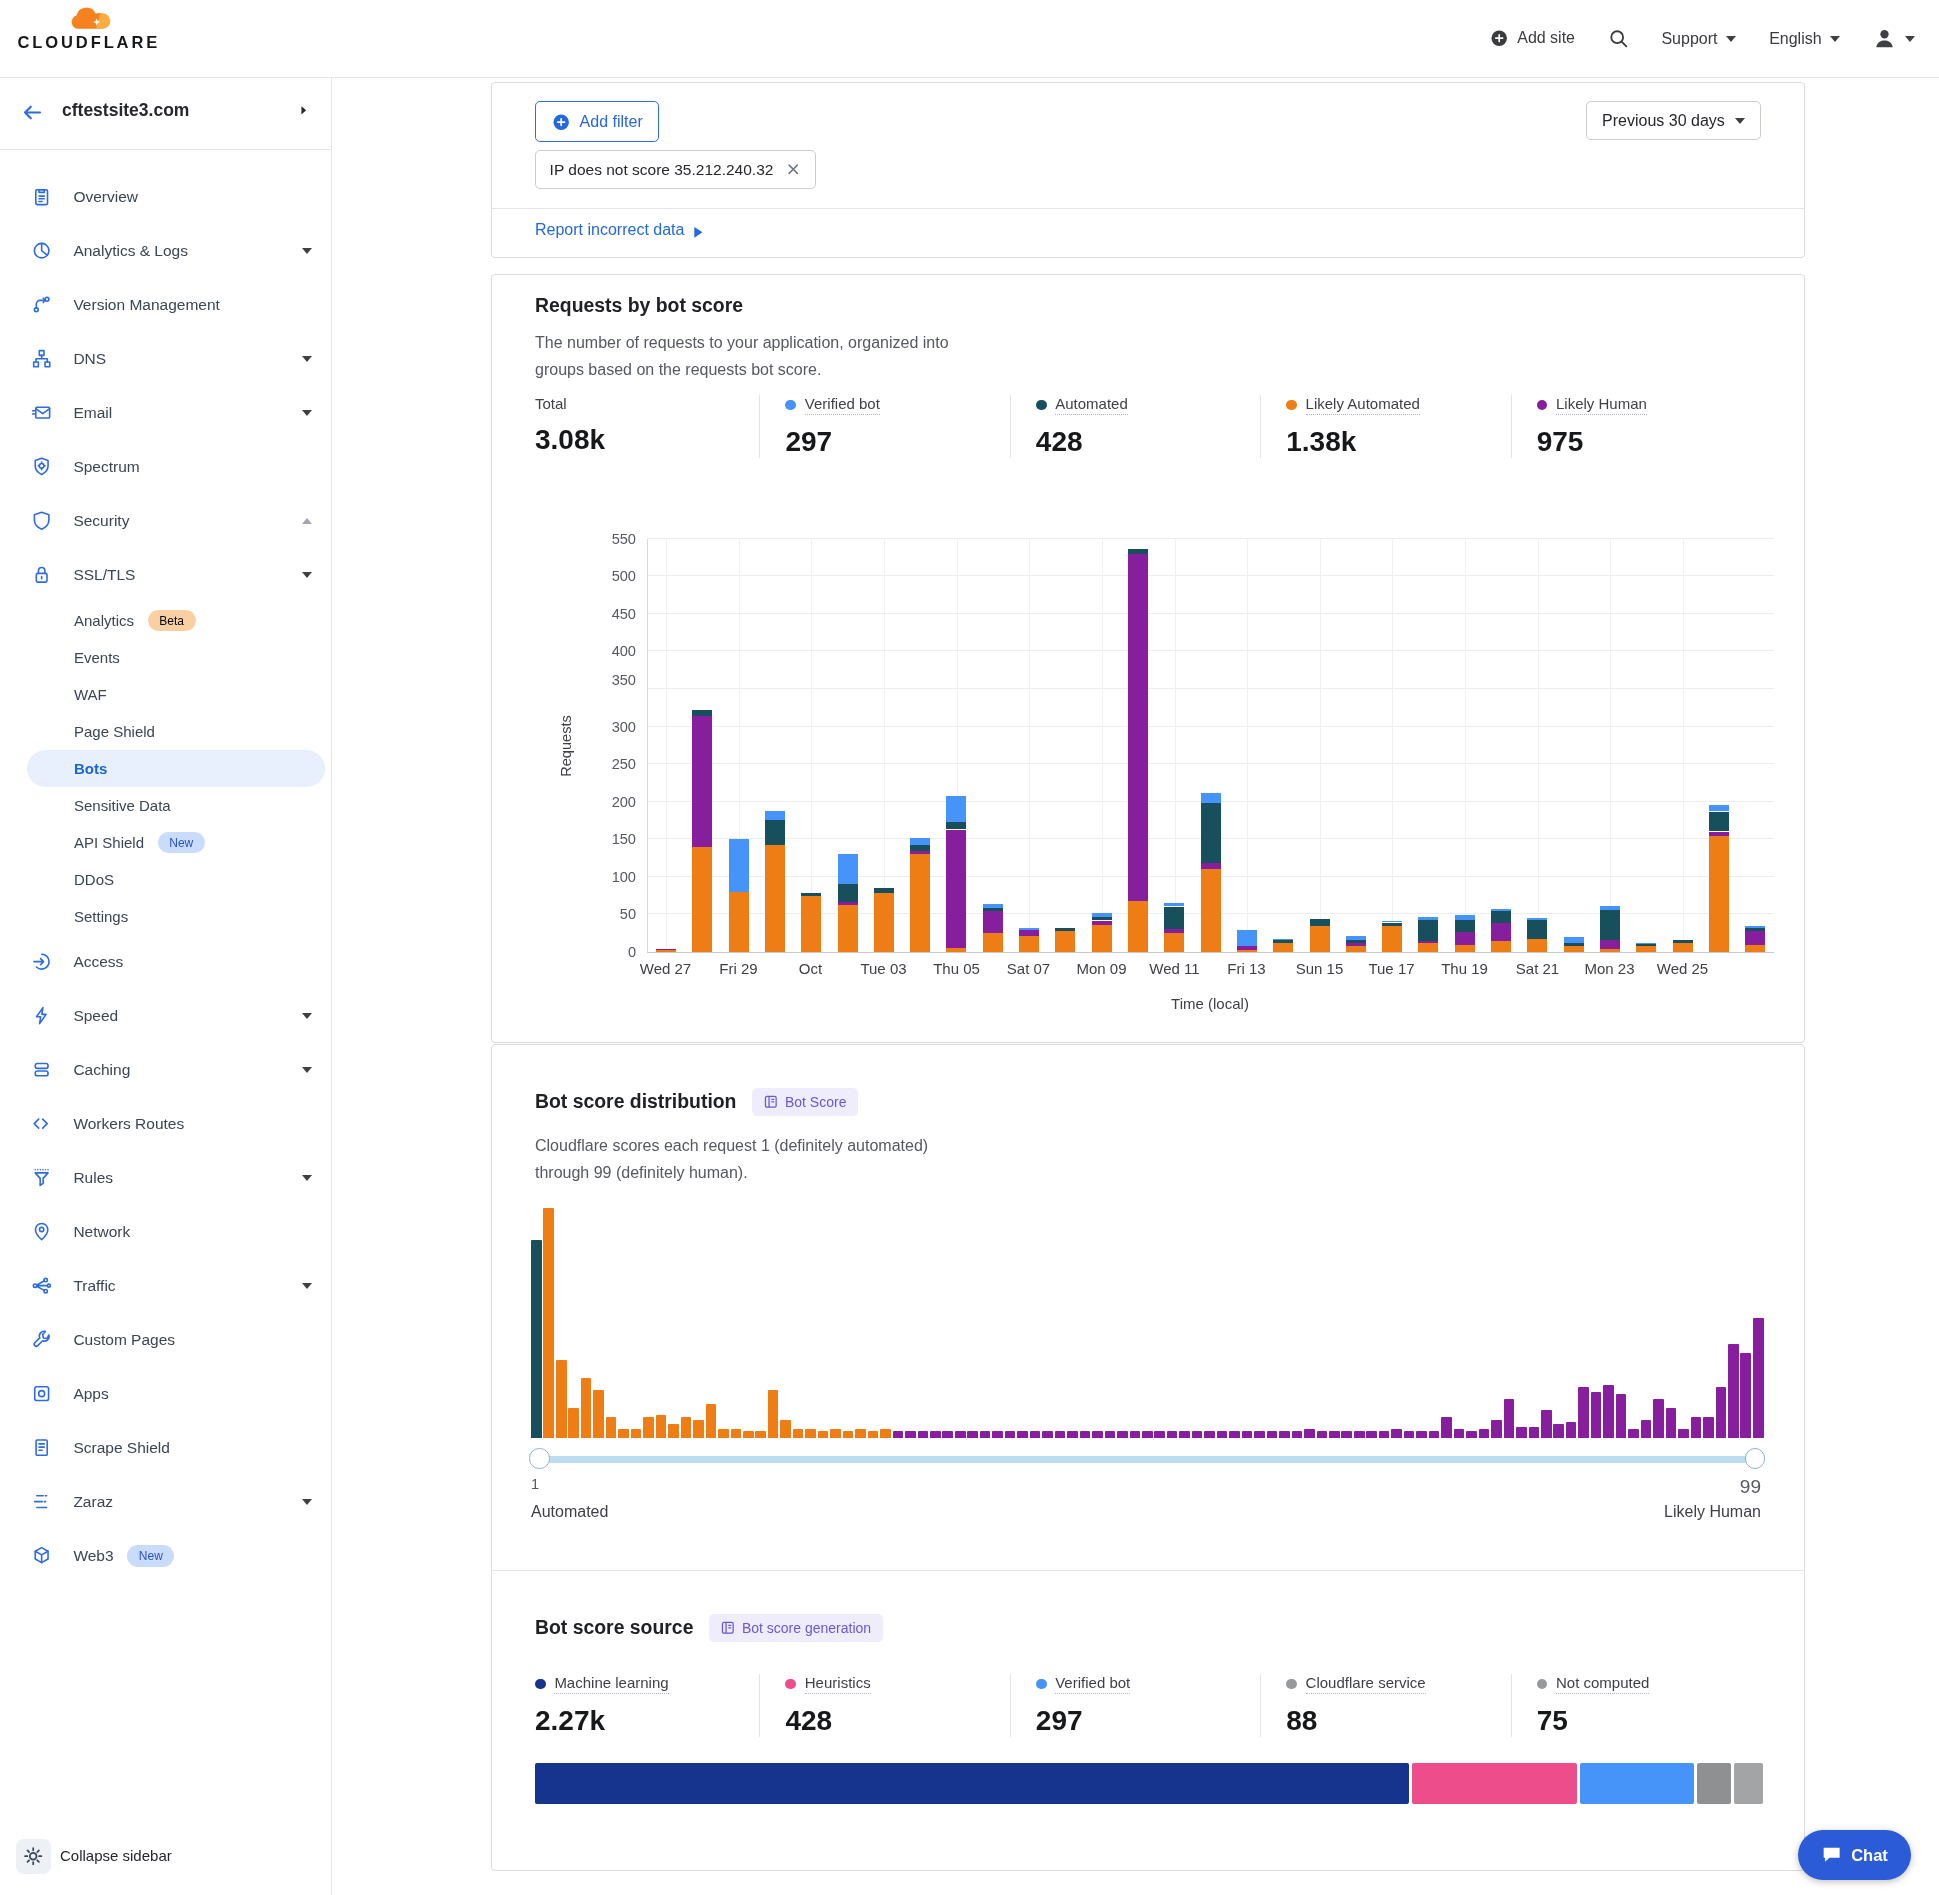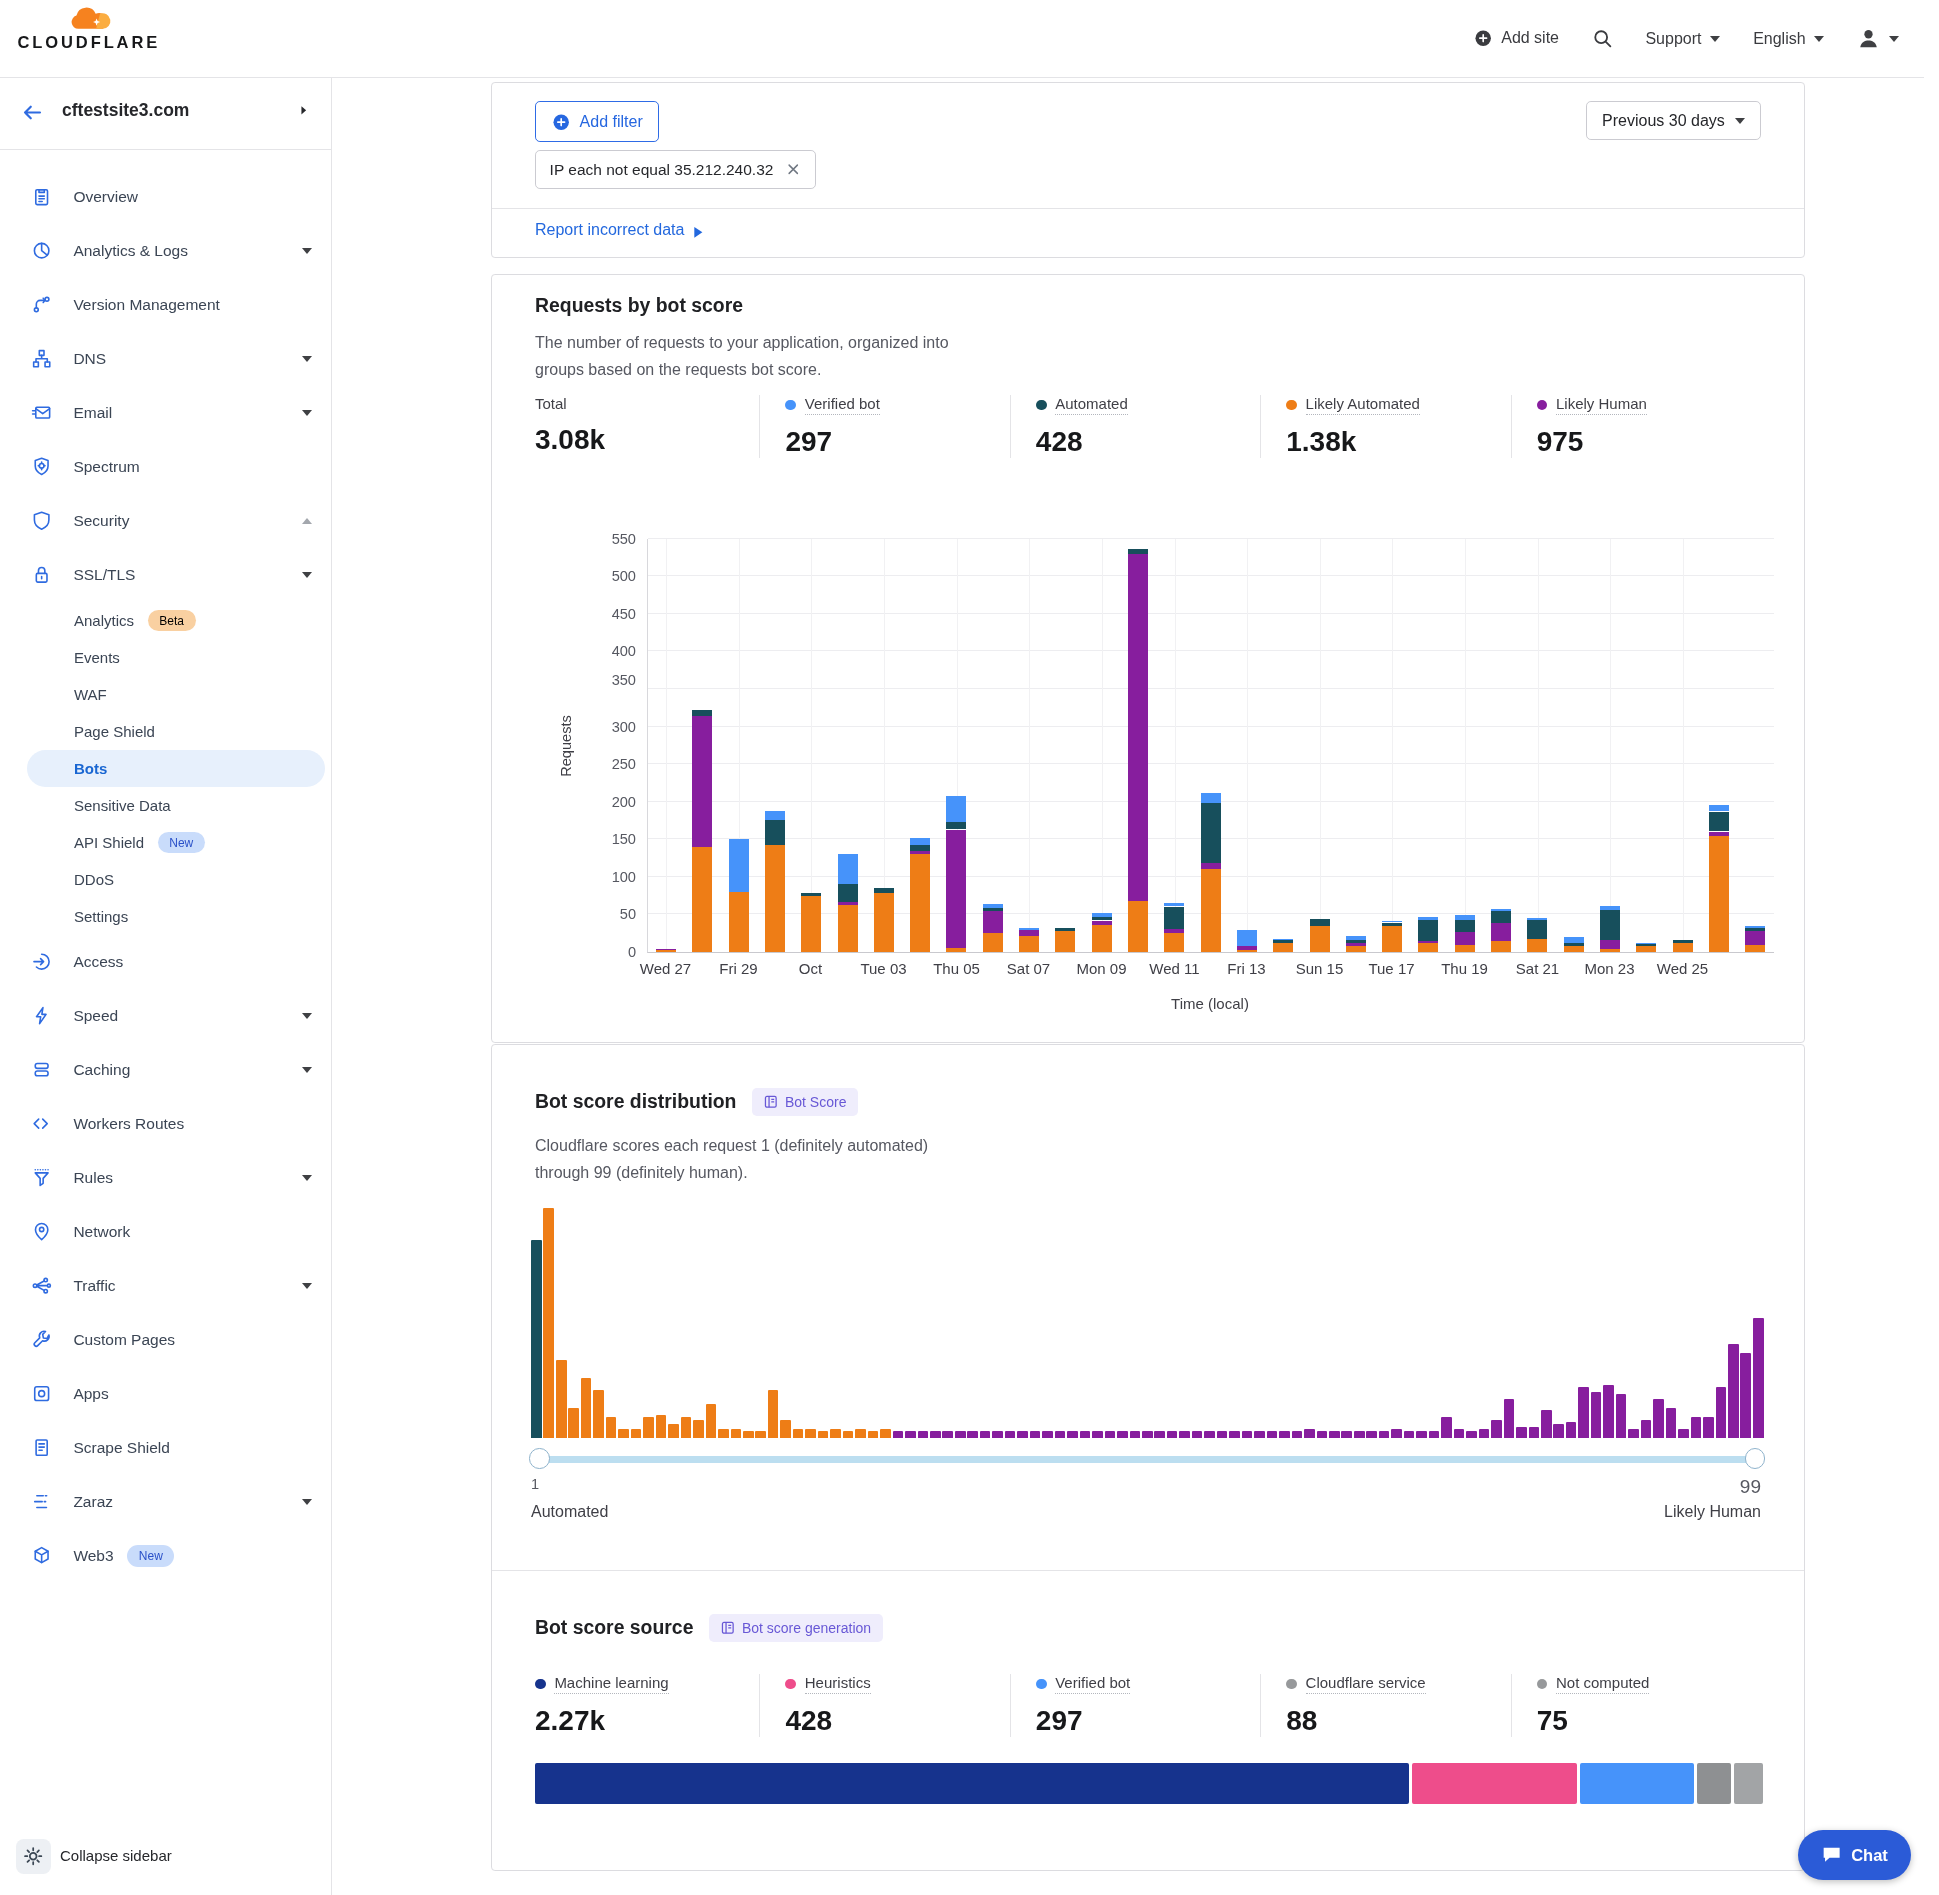--- a/index.html
+++ b/index.html
@@ -1,20 +1,20 @@
 <!DOCTYPE html>
 <html><head>
 <meta charset="utf-8">
 <style>
   html,body{margin:0;padding:0;overflow:hidden}
   body{width:1940px;height:1895px;position:relative;background:#fff;
        font-family:"Liberation Sans",sans-serif;color:#1f2127;}
   svg{display:block}
   
-  .topbar{position:absolute;left:0;top:0;right:16px;height:77px;background:#fff;border-bottom:1px solid #e4e4e7;z-index:5}
+  .topbar{position:absolute;left:0;top:0;right:0;height:77px;background:#fff;border-bottom:1px solid #e4e4e7;z-index:5}
   .logo{position:absolute;left:17.5px;top:5.8px;width:146px}
   .logo .cloud{margin-left:50px}
   .brand{font-size:16.5px;font-weight:bold;letter-spacing:2.9px;color:#17181a;margin-top:1.9px}
   .topnav{position:absolute;right:25px;top:0;height:77px;display:flex;align-items:center;gap:33px}
   .topnav .item{display:flex;align-items:center;gap:8.7px;font-size:16px;color:#3a3b3f;cursor:pointer}
   .caret{width:0;height:0;border-left:5.8px solid transparent;border-right:5.8px solid transparent;border-top:6.8px solid #3f4043}
   .caret.up{border-top:none;border-bottom:6.8px solid #a3a7ad}
   
   .sidebar{position:absolute;left:0;top:77px;bottom:0;width:331px;background:#fff;border-right:1px solid #e4e4e7}
   .sitehead{position:absolute;left:0;top:0;right:0;height:72px;border-bottom:1px solid #e4e4e7}
@@ -397,21 +397,21 @@
           <path d="M10 6.3v7.4M6.3 10h7.4" stroke="#fff" stroke-width="1.8" stroke-linecap="round"></path>
         </svg>
     </span>
     <span>Add filter</span>
   </div>
   <div class="btn" id="daterange">
     <span>Previous 30 days</span>
     <span class="caret"></span>
   </div>
   <div id="filter-chip">
-    <span>IP each not equal 35.212.240.32</span>
+    <span>IP does not score 35.212.240.32</span>
     <span>
       <svg width="16.5" height="16.5" viewBox="0 0 18 18" fill="none" stroke="#707782" stroke-width="1.6" stroke-linecap="round">
           <path d="M4.5 4.5l9 9M13.5 4.5l-9 9"></path>
         </svg>
     </span>
   </div>
   <div class="hdiv" style="top:125px"></div>
   <div id="report-link">
     <span>Report incorrect data</span>
     <svg width="10.7" height="12.6" viewBox="0 0 12 14" fill="#2368de">

